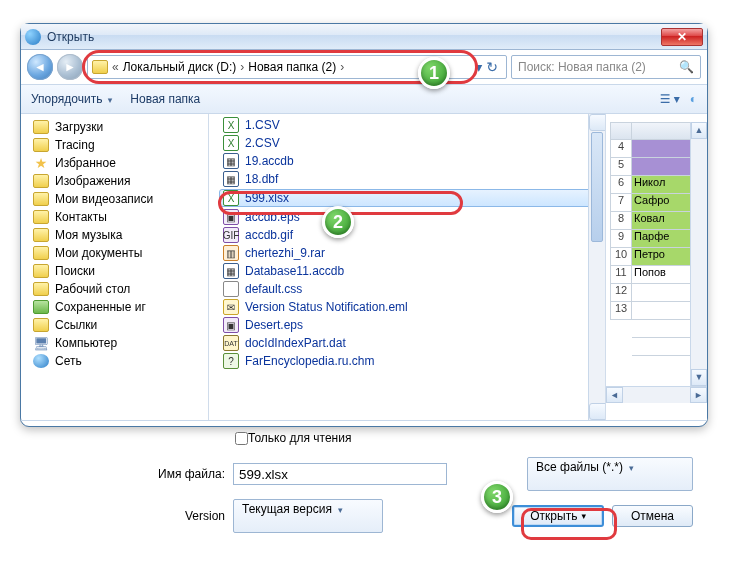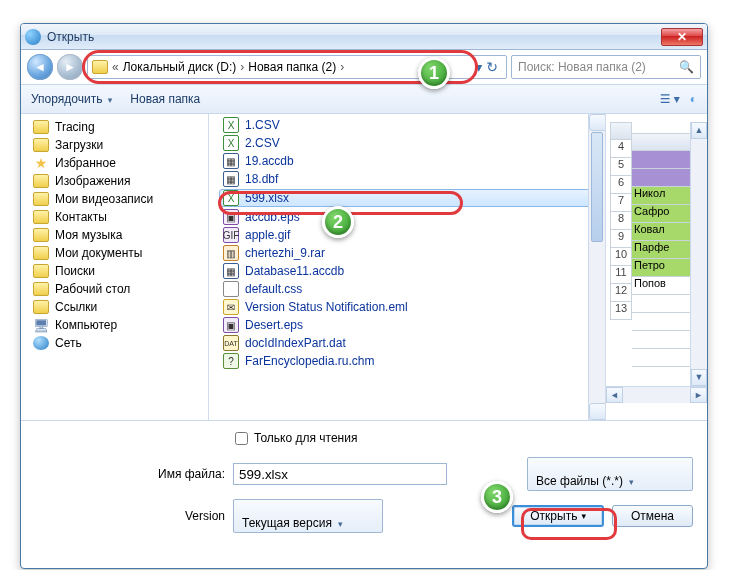--- a/index.html
+++ b/index.html
@@ -1,17 +1,17 @@
 <!DOCTYPE html>
 <html><head>
 <meta charset="utf-8">
 <style>
   * { box-sizing: border-box; }
   body { margin: 0; font-family: "Segoe UI", Tahoma, sans-serif; font-size: 12px; background: #fff; width: 731px; height: 570px; position: relative; overflow: hidden; }
-  .window { position: absolute; left: 20px; top: 23px; width: 688px; height: 546px; border: 1px solid #4a78a4; background: #fff; border-radius: 4px; box-shadow: 0 3px 10px rgba(0,0,0,.25); }
+  .window { position: absolute; left: 20px; top: 23px; width: 688px; height: 404px; border: 1px solid #4a78a4; background: #fff; border-radius: 9px; box-shadow: 0 3px 10px rgba(0,0,0,.25); }
   .titlebar { height: 26px; background: linear-gradient(#f2f6fb,#dde9f7 45%,#c9dcf2 46%,#e0ecf9); border-bottom: 1px solid #9db6d3; display: flex; align-items: center; padding: 0 4px; border-radius: 3px 3px 0 0; }
   .appicon { width: 16px; height: 16px; border-radius: 50%; background: radial-gradient(circle at 30% 30%,#8fd3ff,#2a7dc7); margin-right: 6px; }
   .title { color: #1e3a5f; }
   .winbtns { margin-left: auto; display: flex; gap: 2px; }
   .winbtn { width: 28px; height: 18px; border: 1px solid #8aa8c8; border-radius: 2px; display: flex; align-items: center; justify-content: center; background: linear-gradient(#f8fbff,#dbe8f7); }
   .winbtn.close { width: 42px; background: linear-gradient(#f4a2a2,#d44 45%,#c22 46%,#e76); border-color: #a33; color: #fff; font-weight: bold; }
   .navrow { height: 34px; display: flex; align-items: center; padding: 3px 6px; gap: 4px; }
   .navcircle { width: 26px; height: 26px; border-radius: 50%; background: radial-gradient(circle at 35% 30%,#cfe8ff,#6aa6e0 55%,#3d78b5); box-shadow: inset 0 0 0 1px #7aa4cf; display:flex; align-items:center; justify-content:center; color:#fff; }
   .navcircle.dis { filter: grayscale(.5) opacity(.7); }
   .addr { flex: 1; height: 24px; border: 1px solid #9db6d3; background: #fff; border-radius: 2px; display: flex; align-items: center; padding: 0 4px; gap: 4px; position: relative; }
@@ -50,38 +50,38 @@
   .frow.sel { background:linear-gradient(#e6f2ff,#cde6ff); border:1px solid #8bb8e8; border-radius:3px; margin:1px 12px 1px 10px; padding-left:3px; }
   .ring2 { position:absolute; left:9px; top:77px; width:245px; height:24px; border:3px solid #e03a3f; border-radius:12px; pointer-events:none; }
   .filecol .scrollbar { position:absolute; right:0; top:0; bottom:0; width:17px; background:#eef2f8; border-left:1px solid #c9d8ea; }
   .filecol .scrollbar .thumb { position:absolute; left:2px; right:2px; top:18px; height:110px; background:linear-gradient(#d9e7f7,#b7cfec); border:1px solid #9cb8da; border-radius:2px; }
   .filecol .scrollbar .btn { position:absolute; left:0; right:0; height:17px; background:linear-gradient(#f6faff,#dde9f7); border:1px solid #c0d1e6; text-align:center; font-size:9px; color:#4a6b96; line-height:15px; }
   .filecol .scrollbar .up { top:0; } .filecol .scrollbar .down { bottom:0; }
   .preview { width:102px; border-left:1px solid #d0dceb; position:relative; background:#fff; }
   .sheetcol { position:absolute; left:4px; top:8px; bottom:34px; width:22px; }
   .sheetcol .hdr { height:18px; border:1px solid #c9d3de; background:linear-gradient(#f0f4fa,#dbe4ef); }
   .sheetcell { height:18px; border:1px solid #c9d3de; border-top:none; text-align:center; font-size:11px; color:#444; background:#fff; }
-  .datacol { position:absolute; left:26px; right:0; top:8px; bottom:34px; overflow:hidden;margin-top:11px; }
+  .datacol { position:absolute; left:26px; right:0; top:8px; bottom:34px; overflow:hidden; }
   .datacol .hdr { height:18px; border:1px solid #c9d3de; border-left:none; background:linear-gradient(#f0f4fa,#dbe4ef); }
   .dcell { height:18px; border:1px solid #c9d3de; border-top:none; border-left:none; font-size:11px; padding-left:2px; white-space:nowrap; overflow:hidden; }
   .dcell.purple { background:#a790d4; }
   .dcell.green { background:#a7d86a; }
   .preview .hscroll { position:absolute; left:0; right:0; bottom:17px; height:17px; background:#eef2f8; border-top:1px solid #c9d8ea; }
   .preview .hscroll .b { position:absolute; top:0; bottom:0; width:17px; background:linear-gradient(#f6faff,#dde9f7); border:1px solid #c0d1e6; text-align:center; font-size:9px; color:#4a6b96; line-height:15px; }
   .preview .hscroll .l { left:0; } .preview .hscroll .r { right:0; }
   .preview .vscroll { position:absolute; right:0; top:8px; bottom:34px; width:17px; background:#eef2f8; border-left:1px solid #c9d8ea; }
   .preview .vscroll .b { position:absolute; left:0; right:0; height:17px; background:linear-gradient(#f6faff,#dde9f7); border:1px solid #c0d1e6; text-align:center; font-size:9px; color:#4a6b96; line-height:15px; }
   .preview .vscroll .up { top:0; } .preview .vscroll .down { bottom:0; }
   .bottom { padding:6px 14px 10px; }
-  .chkrow { display:flex; align-items:center; gap:6px; padding-left:200px; height:22px; }
+  .chkrow { display:flex; align-items:center; padding-left:200px; height:22px; }
   .chkrow input { margin:0; }
   .formrow { display:flex; align-items:center; gap:8px; margin-top:8px; }
   .formrow .lbl { width:190px; text-align:right; color:#000; }
   .txt { height:22px; border:1px solid #9db6d3; background:#fff; padding:0 5px; flex:0 0 220px; }
-  .combo { height:22px; border:1px solid #9db6d3; background:linear-gradient(#f8fbff,#e5eef9); padding:16px 8px; display:flex; align-items:flex-start; gap:6px; flex:0 0 166px; border-radius:2px; }
+  .combo { height:22px; border:1px solid #9db6d3; background:linear-gradient(#f8fbff,#e5eef9); padding:16px 8px; display:flex; align-items:flex-end; gap:6px; flex:0 0 166px; border-radius:2px; }
   .combo .dd::after { content:"▾"; margin-left:auto; color:#4a6b96; font-size:9px; }
   .btn { height:22px; border:1px solid #8aa8c8; background:linear-gradient(#f9fcff,#dfeaf7); border-radius:3px; padding:0 18px; display:flex; align-items:center; }
   .btn.primary { border:2px solid #3d8ed8; box-shadow:0 0 0 1px #bedaf5 inset; padding:0 16px; }
   .ring3 { position:absolute; border:3px solid #e03a3f; border-radius:10px; pointer-events:none; }
   .ring3.a { left:500px; top:484px; width:96px; height:32px; }
   .badge { position:absolute; width:32px; height:32px; border-radius:50%; background:radial-gradient(circle at 35% 30%,#7fd66a,#2f9b2a); border:3px solid #fff; box-shadow:0 2px 5px rgba(0,0,0,.4), inset 0 -2px 4px rgba(0,0,0,.3); color:#fff; font-weight:bold; font-size:18px; display:flex; align-items:center; justify-content:center; z-index:5; }
   .b1 { left:418px; top:57px; } .b2 { left:322px; top:206px; } .b3 { left:481px; top:481px; }
 </style>
 </head>
 <body>
@@ -120,25 +120,25 @@
     <div class="tool-right">
       <span>☰ ▾</span>
       <span style="color:#5aa0e0">◐</span>
     </div>
   </div>
 
   <div class="body">
     <div class="tree" id="tree">
         <div class="row">
           <span class="ico foldericon"></span>
+          <span>Загрузки</span>
+        </div>
+        <div class="row">
+          <span class="ico foldericon"></span>
           <span>Tracing</span>
-        </div>
-        <div class="row">
-          <span class="ico foldericon"></span>
-          <span>Загрузки</span>
         </div>
         <div class="row">
           <span class="ico staricon">★</span>
           <span>Избранное</span>
         </div>
         <div class="row">
           <span class="ico foldericon"></span>
           <span>Изображения</span>
         </div>
         <div class="row">
@@ -157,20 +157,24 @@
           <span class="ico foldericon"></span>
           <span>Мои документы</span>
         </div>
         <div class="row">
           <span class="ico foldericon"></span>
           <span>Поиски</span>
         </div>
         <div class="row">
           <span class="ico foldericon"></span>
           <span>Рабочий стол</span>
+        </div>
+        <div class="row">
+          <span class="ico libicon"></span>
+          <span>Сохраненные иг</span>
         </div>
         <div class="row">
           <span class="ico foldericon"></span>
           <span>Ссылки</span>
         </div>
         <div class="row">
           <span class="ico compicon">🖥</span>
           <span>Компьютер</span>
         </div>
         <div class="row">
@@ -199,21 +203,21 @@
           <div class="frow sel">
             <span class="ficon xls">X</span>
             <span>599.xlsx</span>
           </div>
           <div class="frow">
             <span class="ficon gif">▣</span>
             <span>accdb.eps</span>
           </div>
           <div class="frow">
             <span class="ficon gif">GIF</span>
-            <span>apple.gif</span>
+            <span>accdb.gif</span>
           </div>
           <div class="frow">
             <span class="ficon rar">▥</span>
             <span>chertezhi_9.rar</span>
           </div>
           <div class="frow">
             <span class="ficon dbf">▦</span>
             <span>Database11.accdb</span>
           </div>
           <div class="frow">

